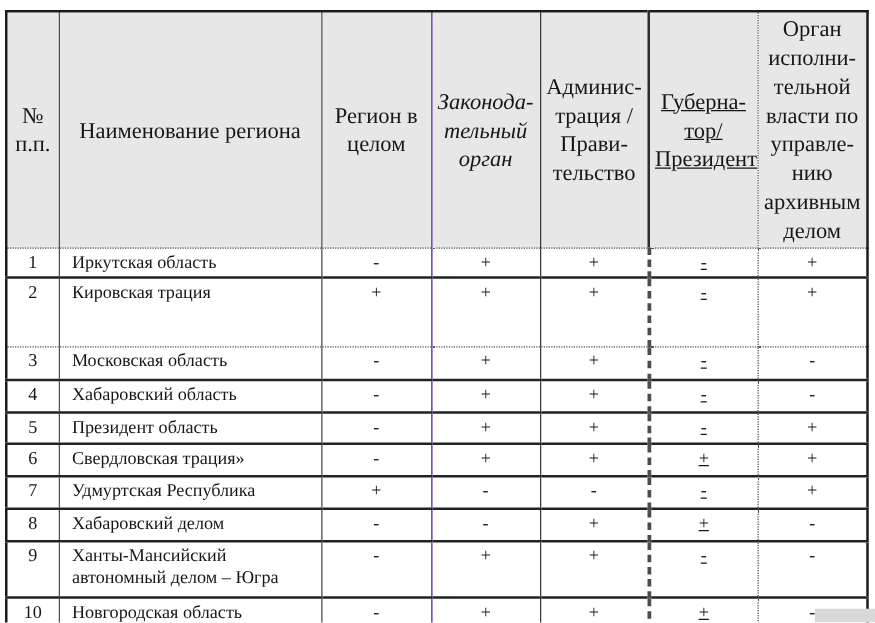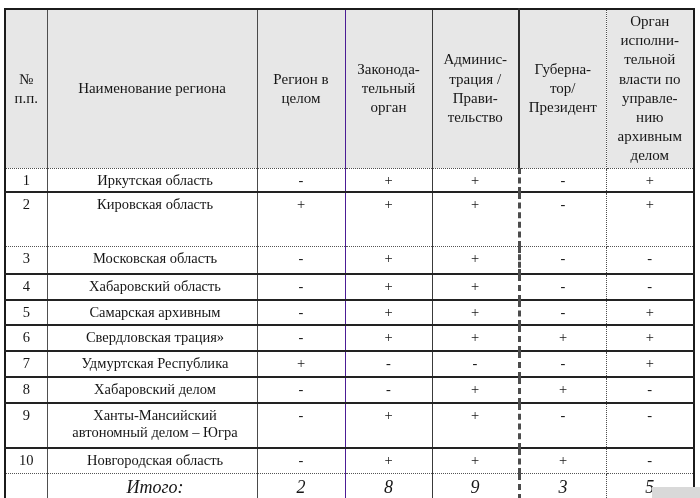--- a/index.html
+++ b/index.html
@@ -41,44 +41,44 @@
     font-weight: normal;
     overflow: hidden;
   }
 
   
   tr.hdr { height: 158px; }
   tr.hdr th {
     background: #e7e7e7;
     text-align: center;
     vertical-align: middle;
-    font-size: 15px;
+    font-size: 18px;
     line-height: 1.28;
     white-space: pre-line;
     border-bottom: 1px dotted #4d4d4d;
   }
 
   
   tr.hdr th:nth-child(1), tbody td:nth-child(1) { border-right: 1px solid #4f4f4f; }
   tr.hdr th:nth-child(2), tbody td:nth-child(2) { border-right: 1px solid #4a4a4a; font-family: Liberation Serif, serif; }
   tr.hdr th:nth-child(3), tbody td:nth-child(3) { border-right: 1px solid #4c1d95; }
-  tr.hdr th:nth-child(4), tbody td:nth-child(4) { border-right: 1px solid #3a3a3a; }
+  tr.hdr th:nth-child(4), tbody td:nth-child(4) { border-right: 1px solid #3a3a3a; font-style: italic; }
   tr.hdr th:nth-child(5) { border-right: 2px solid #2c2c2c; }
   tbody td:nth-child(5) { border-right: 3px dashed #4c4c4c; }
-  tr.hdr th:nth-child(6), tbody td:nth-child(6) { border-right: 1px dotted #4c4c4c; }
+  tr.hdr th:nth-child(6), tbody td:nth-child(6) { border-right: 1px dotted #4c4c4c; text-decoration: underline; }
 
   
   tbody td {
     font-size: 14.5px;
     vertical-align: top;
     padding-top: 3px;
   }
   td.num { text-align: center; }
   td.name {
-    text-align: center;
+    text-align: left;
     padding-left: 10px;
     white-space: pre-line;
   }
   td.val { text-align: center; }
 
   tr.r1  { height: 21px; }
   tr.r2  { height: 55px; }
   tr.r3  { height: 27px; }
   tr.r4  { height: 26px; }
   tr.r5  { height: 25px; }
@@ -154,21 +154,21 @@
         <td class="num">1</td>
         <td class="name">Иркутская область</td>
         <td class="val">-</td>
         <td class="val">+</td>
         <td class="val">+</td>
         <td class="val">-</td>
         <td class="val">+</td>
       </tr>
       <tr class="r2 bb-dot">
         <td class="num">2</td>
-        <td class="name">Кировская область</td>
+        <td class="name">Кировская трация</td>
         <td class="val">+</td>
         <td class="val">+</td>
         <td class="val">+</td>
         <td class="val">-</td>
         <td class="val">+</td>
       </tr>
       <tr class="r3 bb-thick">
         <td class="num">3</td>
         <td class="name">Московская область</td>
         <td class="val">-</td>
@@ -181,21 +181,21 @@
         <td class="num">4</td>
         <td class="name">Хабаровский область</td>
         <td class="val">-</td>
         <td class="val">+</td>
         <td class="val">+</td>
         <td class="val">-</td>
         <td class="val">-</td>
       </tr>
       <tr class="r5 bb-thick">
         <td class="num">5</td>
-        <td class="name">Самарская архивным</td>
+        <td class="name">Президент область</td>
         <td class="val">-</td>
         <td class="val">+</td>
         <td class="val">+</td>
         <td class="val">-</td>
         <td class="val">+</td>
       </tr>
       <tr class="r6 bb-thick">
         <td class="num">6</td>
         <td class="name">Свердловская трация»</td>
         <td class="val">-</td>

